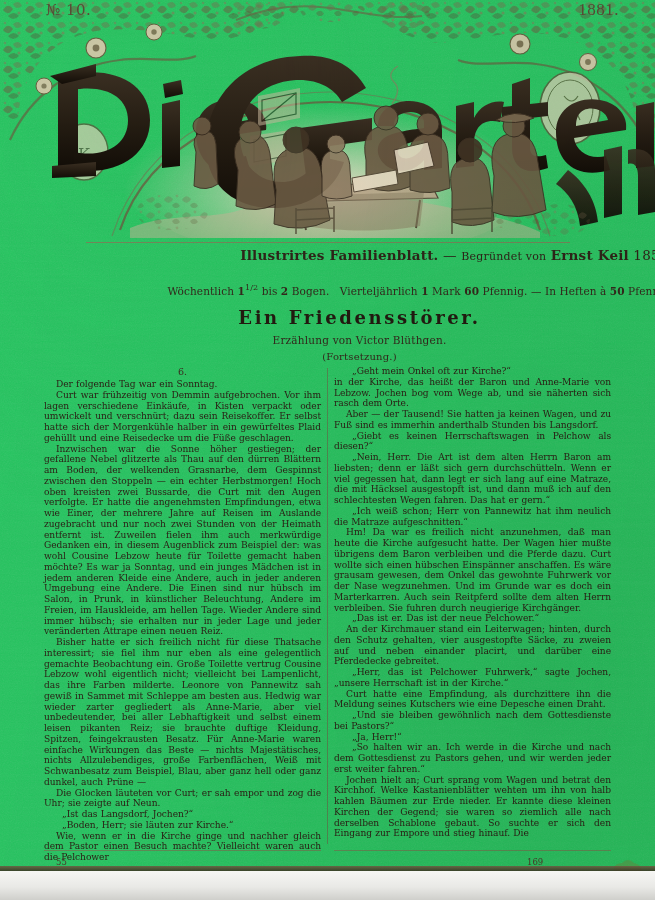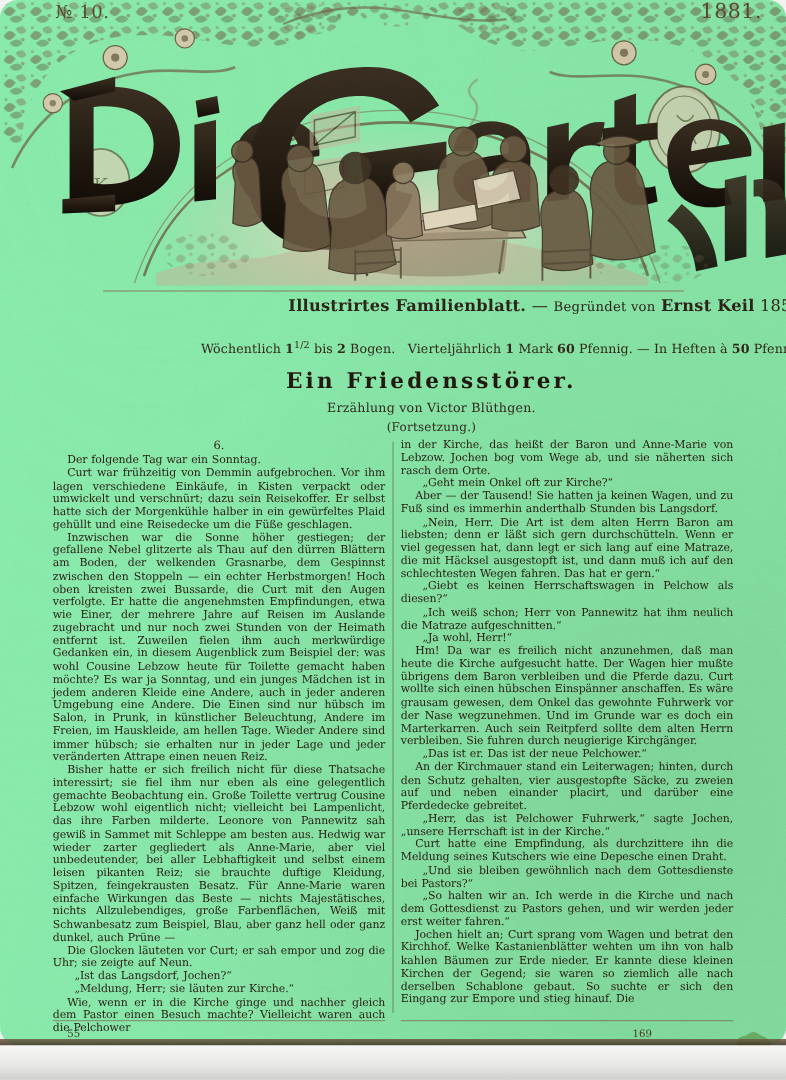--- a/index.html
+++ b/index.html
@@ -8,23 +8,22 @@
     width: 655px; height: 900px;
     background: #f2f2f0;
     font-family: "DejaVu Serif", serif;
     overflow: hidden;
   }
 
   
   #page {
     position: absolute; left: 0; top: 0;
     width: 655px; height: 871px;
-    background: #86efac;
+    background: #22c55e;
     overflow: hidden;
-    border-radius: 15px;
   }
   #page::after{
     content:""; position:absolute; inset:0; pointer-events:none;
     background:
       radial-gradient(ellipse at 18% 12%, rgba(255,250,240,.30), rgba(255,250,240,0) 42%),
       radial-gradient(ellipse at 82% 78%, rgba(120,95,60,.12), rgba(120,95,60,0) 55%),
       linear-gradient(100deg, rgba(255,255,255,.05) 0%, rgba(160,130,95,.10) 100%);
     mix-blend-mode:multiply; opacity:.85;
   }
   #grain { position:absolute; inset:0; opacity:.22; pointer-events:none; }
@@ -37,21 +36,21 @@
 
   
   #masthead { position:absolute; left:0; top:0; width:655px; height:238px; }
   #masthead svg { display:block; }
 
   .corner-num {
     position:absolute; font-family:"DejaVu Serif", serif;
     color:#5a4a36; letter-spacing:.5px;
   }
   #issue-no { left:46px; top:1px; font-size:15px; }
-  #issue-year { right:20px; top:0px; font-size:17px; }
+  #issue-year { right:36px; top:0px; font-size:17px;font-family:Liberation Serif, serif; }
 
   
   #rule-top { position:absolute; left:86px; top:242px; width:484px;
               border-top:1px solid #8a7357; opacity:.75; }
   #subtitle-wrap { position:absolute; left:18px; top:247px; width:655px; text-align:right; }
   .subtitle-1 { font-size:13.5px; color:#2e2519; letter-spacing:.2px; }
   .subtitle-1 b { font-weight:700; }
   .subtitle-1 .small { font-size:11px; }
   .subtitle-2 { font-size:10.5px; color:#33291c; margin-top:20px; letter-spacing:.1px; }
   .subtitle-2 b { font-weight:700; }
@@ -343,38 +342,38 @@
     <div id="col-rule"></div>
 
     <div class="col" id="col-left">
       <div class="sect-num">6.</div>
       <p class="body">Der folgende Tag war ein Sonntag.</p>
       <p class="body">Curt war frühzeitig von Demmin aufgebrochen. Vor ihm lagen verschiedene Einkäufe, in Kisten verpackt oder umwickelt und verschnürt; dazu sein Reisekoffer. Er selbst hatte sich der Morgenkühle halber in ein gewürfeltes Plaid gehüllt und eine Reisedecke um die Füße geschlagen.</p>
       <p class="body">Inzwischen war die Sonne höher gestiegen; der gefallene Nebel glitzerte als Thau auf den dürren Blättern am Boden, der welkenden Grasnarbe, dem Gespinnst zwischen den Stoppeln — ein echter Herbstmorgen! Hoch oben kreisten zwei Bussarde, die Curt mit den Augen verfolgte. Er hatte die angenehmsten Empfindungen, etwa wie Einer, der mehrere Jahre auf Reisen im Auslande zugebracht und nur noch zwei Stunden von der Heimath entfernt ist. Zuweilen fielen ihm auch merkwürdige Gedanken ein, in diesem Augenblick zum Beispiel der: was wohl Cousine Lebzow heute für Toilette gemacht haben möchte? Es war ja Sonntag, und ein junges Mädchen ist in jedem anderen Kleide eine Andere, auch in jeder anderen Umgebung eine Andere. Die Einen sind nur hübsch im Salon, in Prunk, in künstlicher Beleuchtung, Andere im Freien, im Hauskleide, am hellen Tage. Wieder Andere sind immer hübsch; sie erhalten nur in jeder Lage und jeder veränderten Attrape einen neuen Reiz.</p>
       <p class="body">Bisher hatte er sich freilich nicht für diese Thatsache interessirt; sie fiel ihm nur eben als eine gelegentlich gemachte Beobachtung ein. Große Toilette vertrug Cousine Lebzow wohl eigentlich nicht; vielleicht bei Lampenlicht, das ihre Farben milderte. Leonore von Pannewitz sah gewiß in Sammet mit Schleppe am besten aus. Hedwig war wieder zarter gegliedert als Anne-Marie, aber viel unbedeutender, bei aller Lebhaftigkeit und selbst einem leisen pikanten Reiz; sie brauchte duftige Kleidung, Spitzen, feingekrausten Besatz. Für Anne-Marie waren einfache Wirkungen das Beste — nichts Majestätisches, nichts Allzulebendiges, große Farbenflächen, Weiß mit Schwanbesatz zum Beispiel, Blau, aber ganz hell oder ganz dunkel, auch Prüne —</p>
       <p class="body">Die Glocken läuteten vor Curt; er sah empor und zog die Uhr; sie zeigte auf Neun.</p>
       <p class="body q">„Ist das Langsdorf, Jochen?“</p>
-      <p class="body q">„Meldung, Herr; sie läuten zur Kirche.“</p>
+      <p class="body q">„Boden, Herr; sie läuten zur Kirche.“</p>
       <p class="body">Wie, wenn er in die Kirche ginge und nachher gleich dem Pastor einen Besuch machte? Vielleicht waren auch die Pelchower</p>
     </div>
 
     <div class="col" id="col-right">
+      <p class="body q">„Geht mein Onkel oft zur Kirche?“</p>
       <p class="body" style="text-indent:0;">in der Kirche, das heißt der Baron und Anne-Marie von Lebzow. Jochen bog vom Wege ab, und sie näherten sich rasch dem Orte.</p>
-      <p class="body q">„Geht mein Onkel oft zur Kirche?“</p>
       <p class="body">Aber — der Tausend! Sie hatten ja keinen Wagen, und zu Fuß sind es immerhin anderthalb Stunden bis Langsdorf.</p>
+      <p class="body q">„Giebt es keinen Herrschaftswagen in Pelchow als diesen?“</p>
       <p class="body q">„Nein, Herr. Die Art ist dem alten Herrn Baron am liebsten; denn er läßt sich gern durchschütteln. Wenn er viel gegessen hat, dann legt er sich lang auf eine Matraze, die mit Häcksel ausgestopft ist, und dann muß ich auf den schlechtesten Wegen fahren. Das hat er gern.“</p>
-      <p class="body q">„Giebt es keinen Herrschaftswagen in Pelchow als diesen?“</p>
       <p class="body q">„Ich weiß schon; Herr von Pannewitz hat ihm neulich die Matraze aufgeschnitten.“</p>
-      <p class="body q">„Ja wohl, Herr!“</p>
       <p class="body">Hm! Da war es freilich nicht anzunehmen, daß man heute die Kirche aufgesucht hatte. Der Wagen hier mußte übrigens dem Baron verbleiben und die Pferde dazu. Curt wollte sich einen hübschen Einspänner anschaffen. Es wäre grausam gewesen, dem Onkel das gewohnte Fuhrwerk vor der Nase wegzunehmen. Und im Grunde war es doch ein Marterkarren. Auch sein Reitpferd sollte dem alten Herrn verbleiben. Sie fuhren durch neugierige Kirchgänger.</p>
       <p class="body q">„Das ist er. Das ist der neue Pelchower.“</p>
       <p class="body">An der Kirchmauer stand ein Leiterwagen; hinten, durch den Schutz gehalten, vier ausgestopfte Säcke, zu zweien auf und neben einander placirt, und darüber eine Pferdedecke gebreitet.</p>
       <p class="body q">„Herr, das ist Pelchower Fuhrwerk,“ sagte Jochen, „unsere Herrschaft ist in der Kirche.“</p>
       <p class="body">Curt hatte eine Empfindung, als durchzittere ihn die Meldung seines Kutschers wie eine Depesche einen Draht.</p>
       <p class="body q">„Und sie bleiben gewöhnlich nach dem Gottesdienste bei Pastors?“</p>
+      <p class="body q">„Ja, Herr!“</p>
       <p class="body q">„So halten wir an. Ich werde in die Kirche und nach dem Gottesdienst zu Pastors gehen, und wir werden jeder erst weiter fahren.“</p>
       <p class="body">Jochen hielt an; Curt sprang vom Wagen und betrat den Kirchhof. Welke Kastanienblätter wehten um ihn von halb kahlen Bäumen zur Erde nieder. Er kannte diese kleinen Kirchen der Gegend; sie waren so ziemlich alle nach derselben Schablone gebaut. So suchte er sich den Eingang zur Empore und stieg hinauf. Die</p>
     </div>
   </div>
 
   <div id="rule-bot-l"></div>
   <div id="rule-bot-r"></div>
   <div class="pagenum" id="pn-left">55</div>
   <div class="pagenum" id="pn-right">169</div>
 

